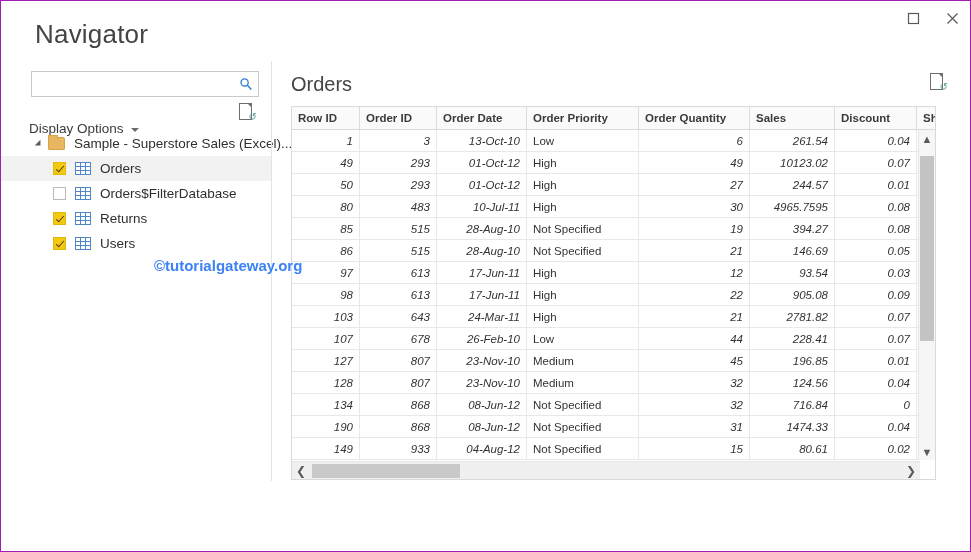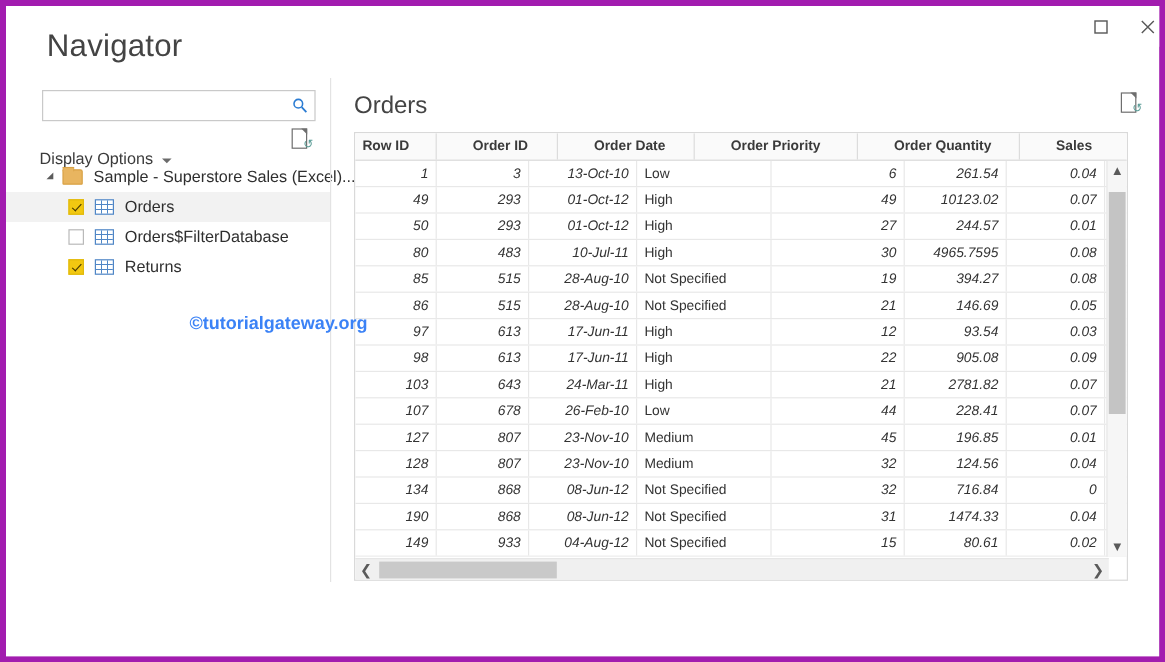--- a/index.html
+++ b/index.html
@@ -8,21 +8,21 @@
     width: 971px; height: 552px;
     overflow: hidden;
     background: #ffffff;
     font-family: "Liberation Sans", sans-serif;
   }
 
   .dialog {
     position: relative;
     width: 971px; height: 552px;
     background: #ffffff;
-    border: 5px solid #a21caf;
+    border: 1px solid #a21caf;
     overflow: hidden;
   }
 
   
   .titlebar {
     position: absolute; top: 0; left: 0;
     width: 971px; height: 34px;
     background: #ffffff;
   }
   .win-btns {
@@ -231,21 +231,20 @@
     width: 645px; height: 374px;
     border: 1px solid #d9d9d9;
     background: #ffffff;
     overflow: hidden;
   }
   .grid-header {
     display: flex;
     height: 23px;
     background: #fafafa;
     border-bottom: 1px solid #d9d9d9;
-    gap: 24px;
   }
   .grid-header .cell {
     font-size: 11.5px;
     font-weight: bold;
     color: #3a3a3a;
     display: flex; align-items: center;
     padding: 0 6px;
     border-right: 1px solid #dcdcdc;
     white-space: nowrap;
     overflow: hidden;
@@ -413,20 +412,25 @@
         <span class="table-icon"></span>
         <span>Orders$FilterDatabase</span>
       </div>
 
       <div class="tree-row child">
         <span class="checkbox checked"></span>
         <span class="table-icon"></span>
         <span>Returns</span>
       </div>
 
+      <div class="tree-row child">
+        <span class="checkbox checked"></span>
+        <span class="table-icon"></span>
+        <span>Users</span>
+      </div>
 
     </div>
   </div>
 
   <div class="vdivider"></div>
 
   <div class="rightpane">
     <div class="preview-title">Orders</div>
 
     <div class="refresh-doc-right">

